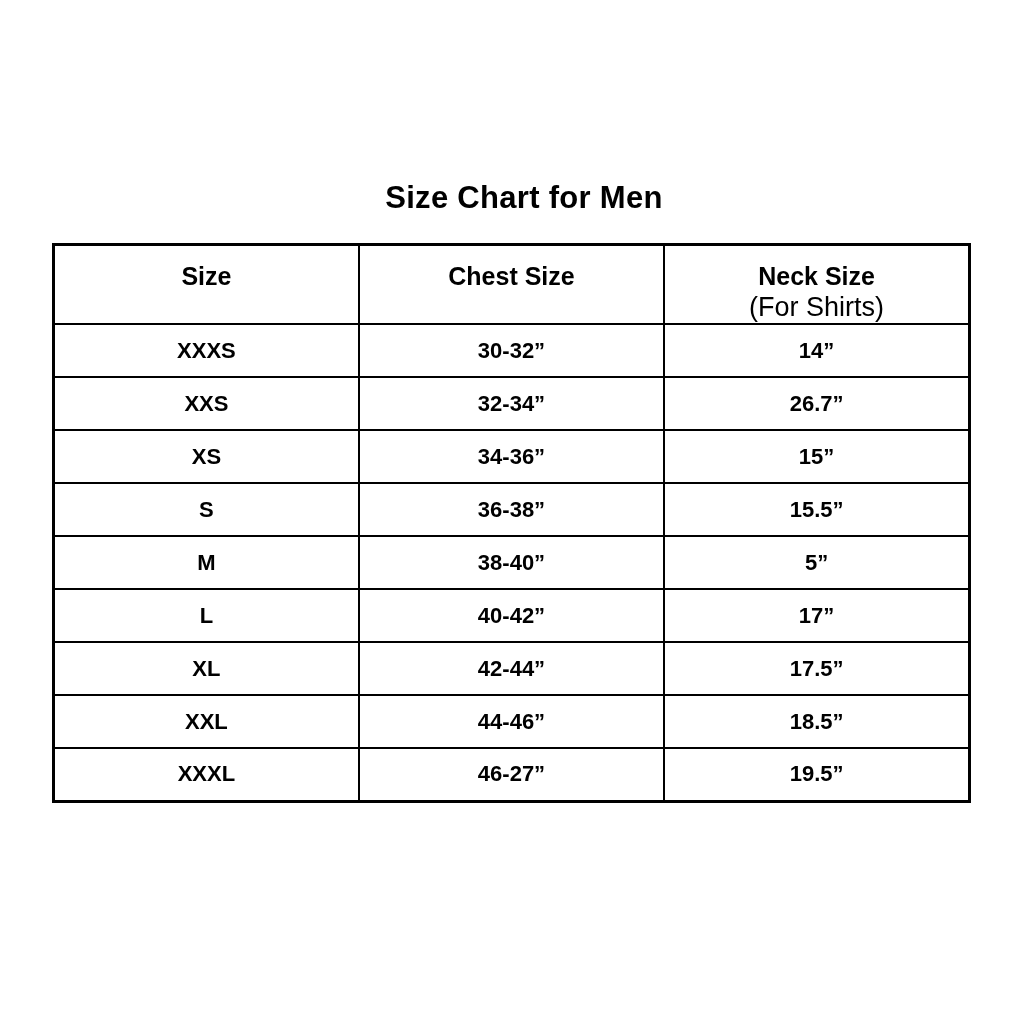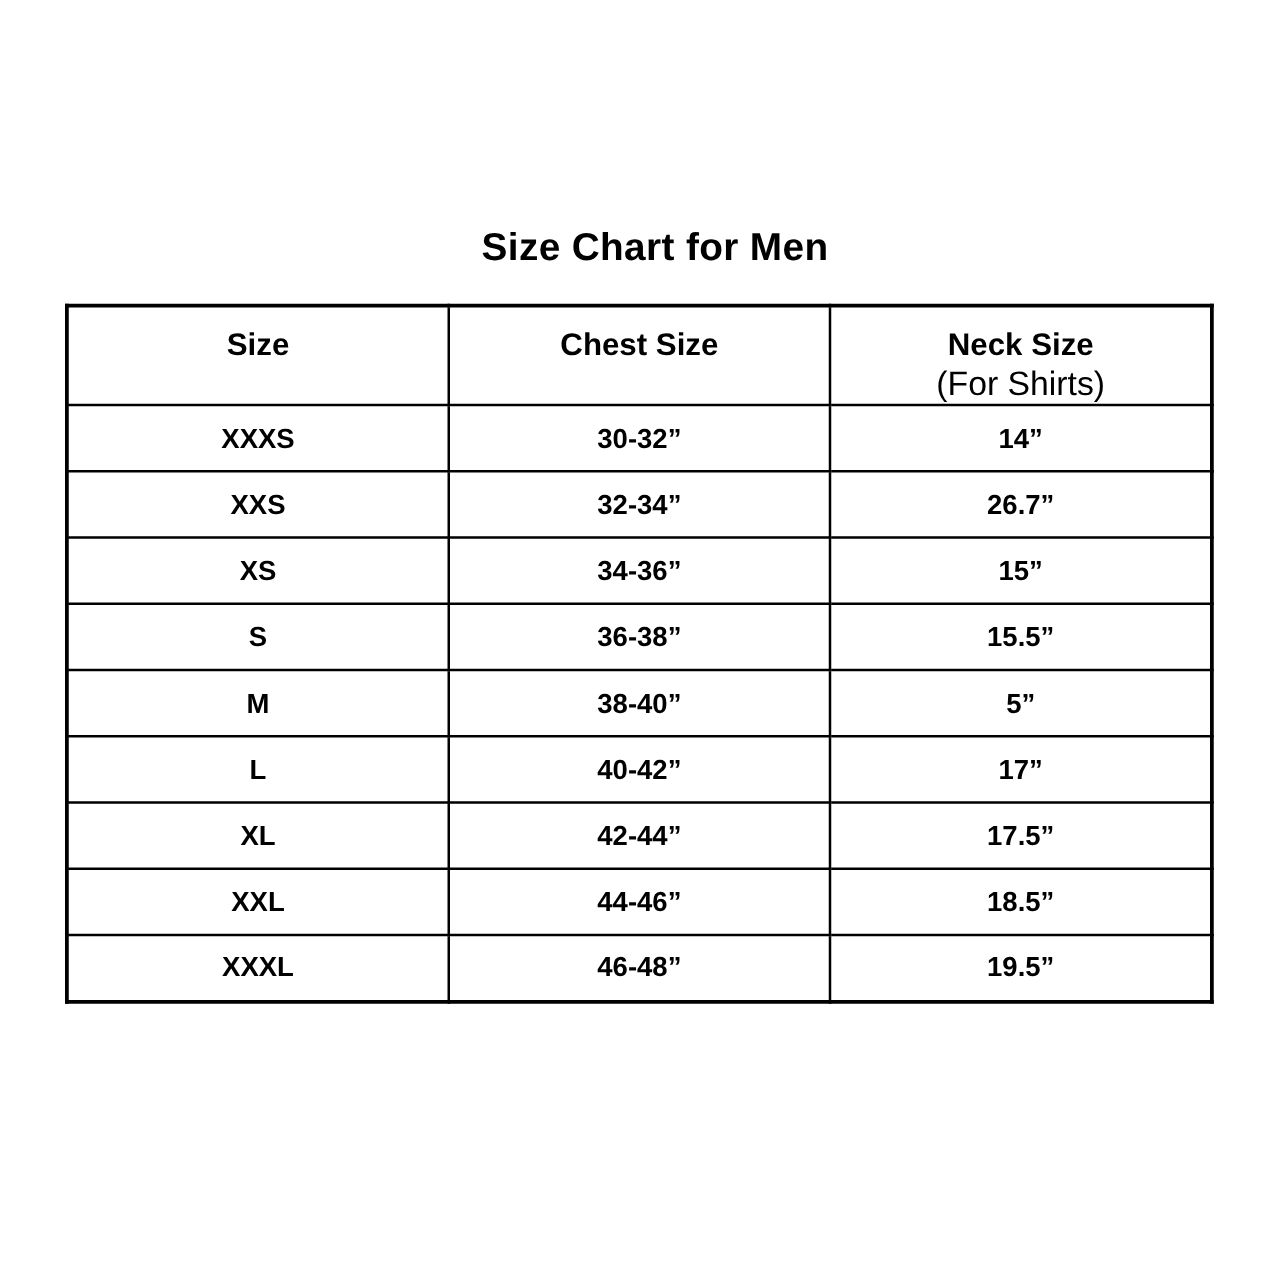--- a/index.html
+++ b/index.html
@@ -114,18 +114,18 @@
           <td>42-44”</td>
           <td>17.5”</td>
         </tr>
         <tr>
           <td>XXL</td>
           <td>44-46”</td>
           <td>18.5”</td>
         </tr>
         <tr>
           <td>XXXL</td>
-          <td>46-48”</td>
+          <td>46-27”</td>
           <td>19.5”</td>
         </tr>
       </tbody>
   </table>
 </div>
 
 </body></html>

